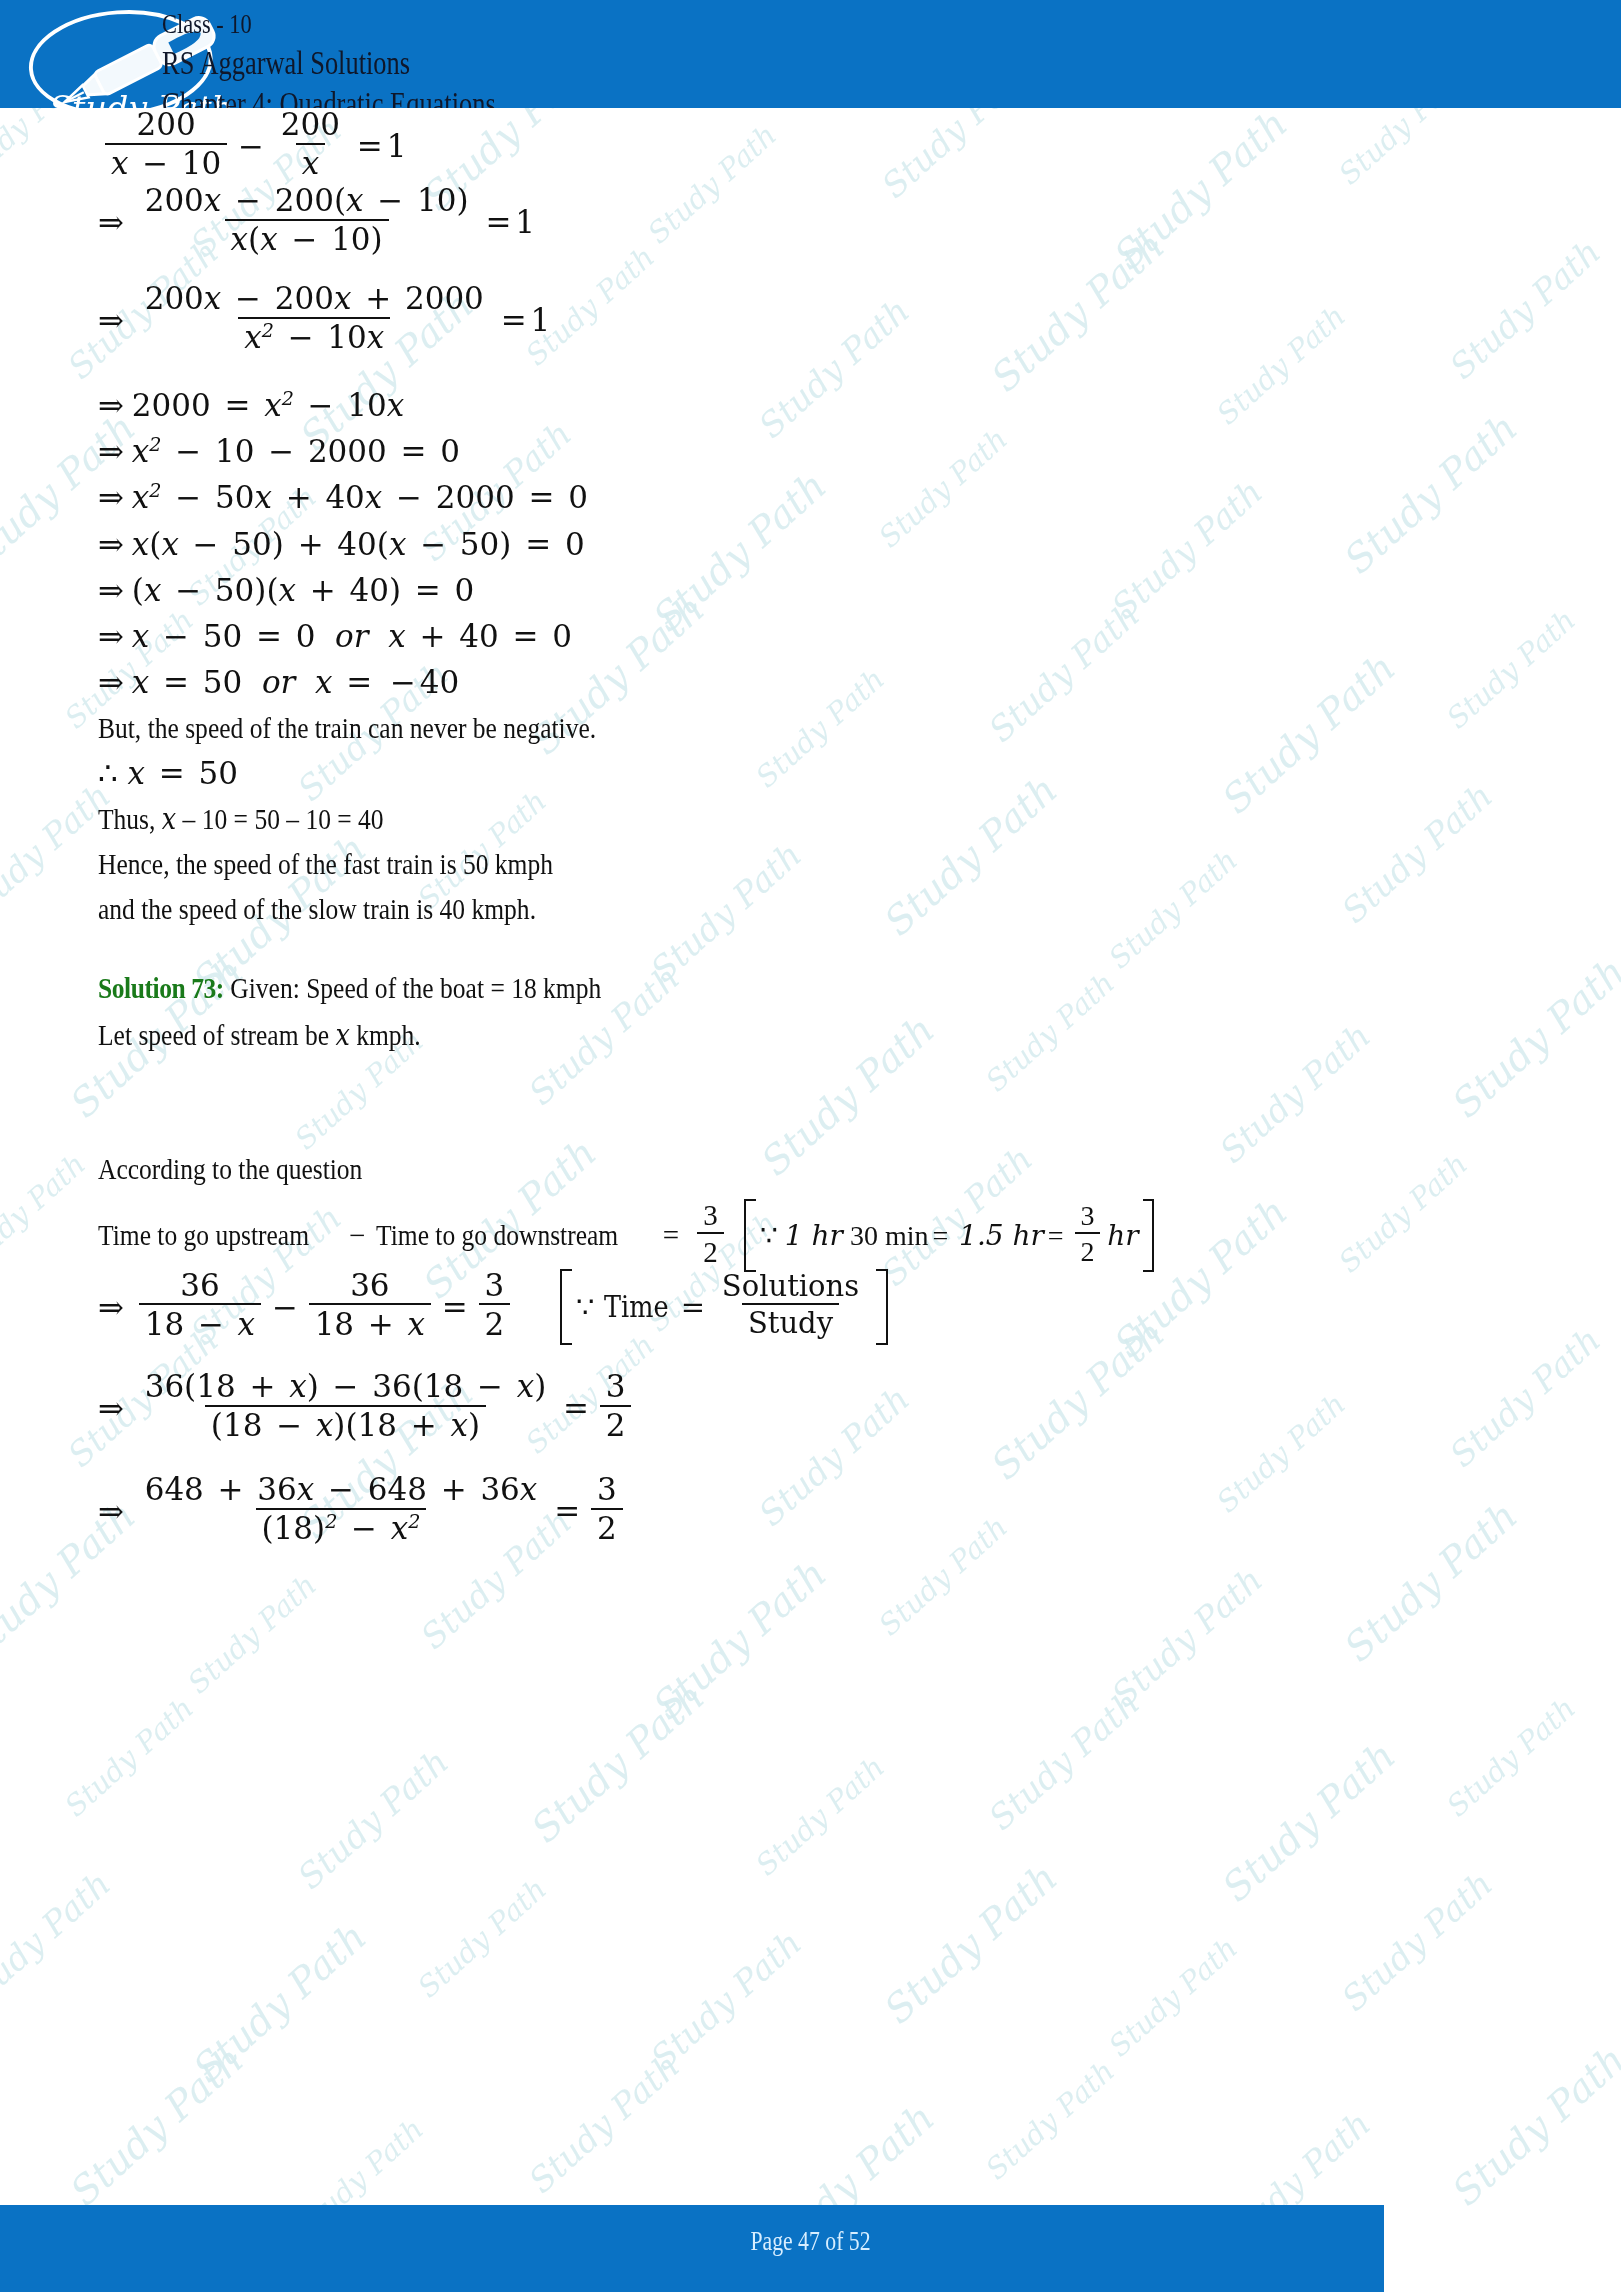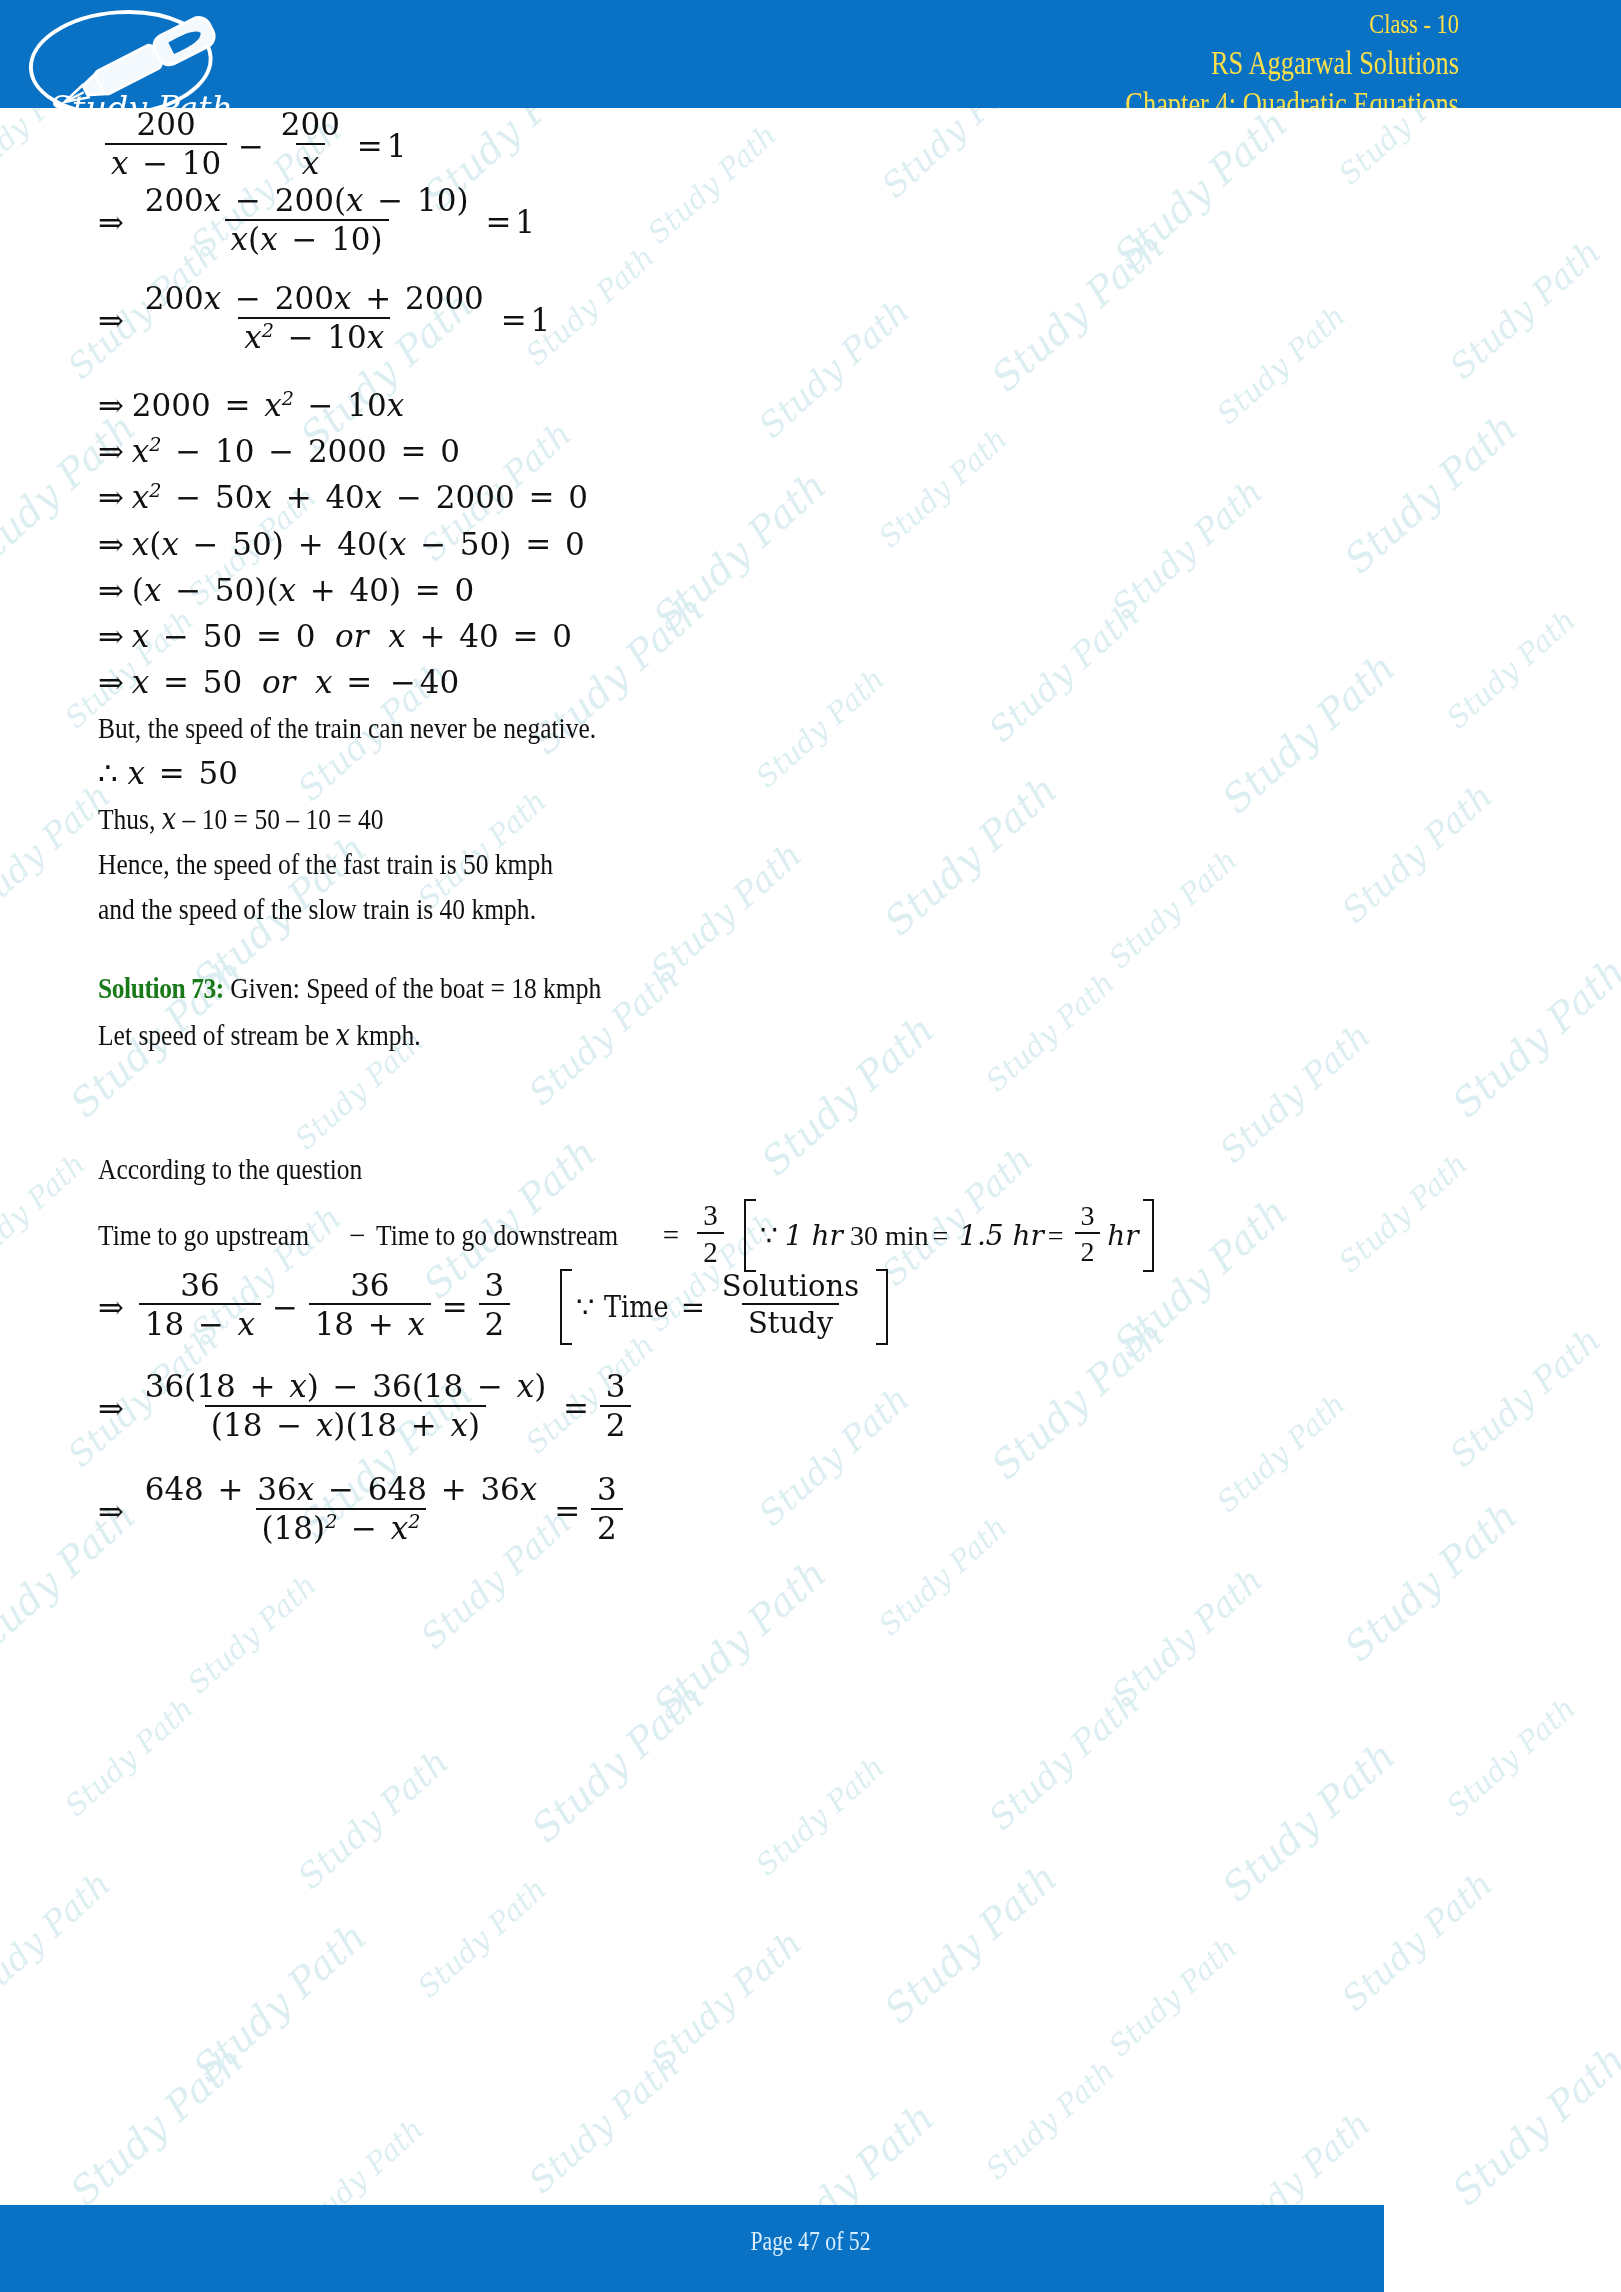--- a/index.html
+++ b/index.html
@@ -24,22 +24,22 @@
   .logo {
     position: absolute;
     left: 19.6px; top: 5.9px;
     width: 225px; height: 123px;
   }
   .logo svg { display: block; }
   .header-titles {
     position: absolute;
     left: 0; top: 0;
     width: 1621px;
-    text-align: right;
-    color: #fde047;
+    text-align: left;
+    color: #0f172a;
     font-family: "Liberation Serif", serif;
   }
   .hdr-line {
     line-height: 1.0;
     white-space: nowrap;
     transform: scaleX(0.80);
     transform-origin: center top;
   }
   .hdr-class   { font-size: 28px; padding-top: 9.8px; }
   .hdr-book    { font-size: 33px; padding-top: 8.8px; }

